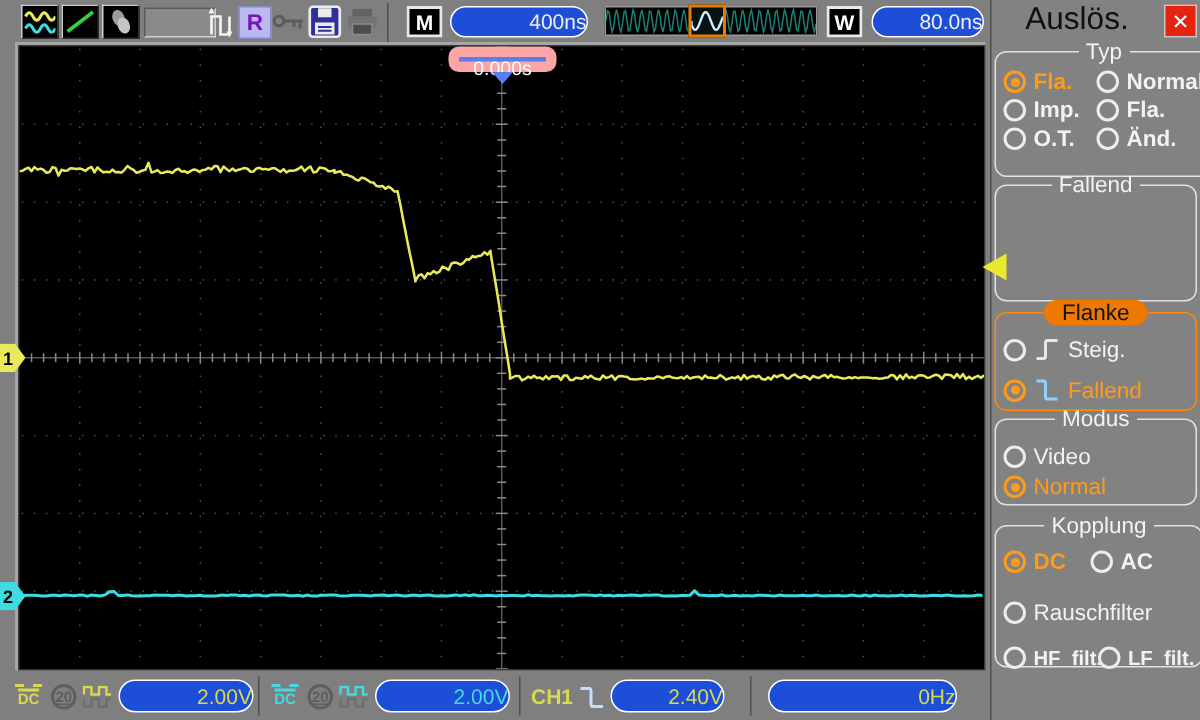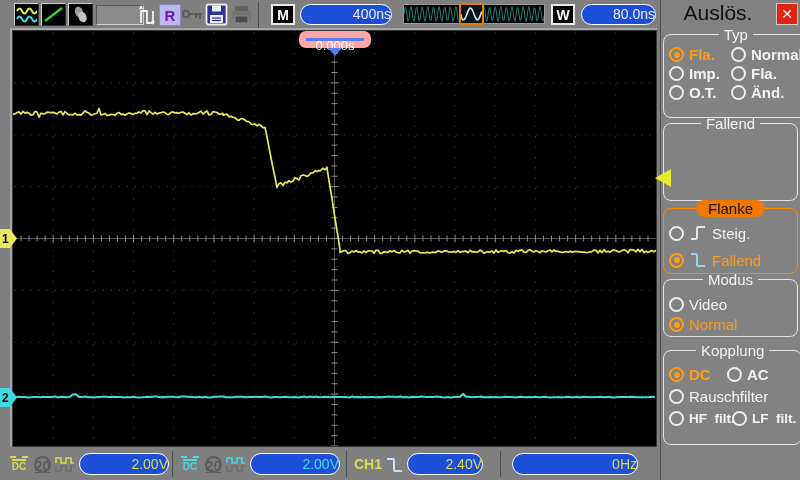--- a/index.html
+++ b/index.html
@@ -64,21 +64,21 @@
   .opt-grid{display:grid;grid-template-columns:62px auto;row-gap:2px;font-weight:bold;}
   .opt-col{display:flex;flex-direction:column;gap:3px;}
   
   .statusbar{position:absolute;left:0;top:448px;width:660px;height:32px;}
   .sb{position:absolute;top:4px;height:24px;display:flex;align-items:center;}
   .sdivider{position:absolute;top:3px;width:1px;height:26px;background:#4e4e4e;}
   .dcicon{display:flex;flex-direction:column;align-items:center;width:22px;}
   .dcicon .dash{width:18px;border-top:2px dashed currentColor;margin-bottom:1px;}
   .dcicon .txt{font-size:10px;font-weight:bold;border-top:2px solid currentColor;line-height:11px;}
   .c20{width:17px;height:17px;border:2px solid #5e5e5e;border-radius:50%;color:#5e5e5e;
-       font-size:14px;font-weight:bold;display:flex;align-items:flex-start;justify-content:center;box-sizing:border-box;text-decoration:underline;}
+       font-size:10px;font-weight:bold;display:flex;align-items:flex-end;justify-content:center;box-sizing:border-box;text-decoration:underline;}
   .spill{height:22px;line-height:20px;border-radius:11px;font-size:14px;}
   .yellow{color:#d9d950;}
   .cyan{color:#45d9e0;}
   .trig-src{font-size:14px;font-weight:bold;}
 </style>
 </head>
 <body>
 
 <div class="app">
 
@@ -1414,24 +1414,24 @@
       <legend>Kopplung</legend>
       <div style="padding-top:7px">
         <div class="opt-grid" style="grid-template-columns:58px auto">
           <div class="option selected">
             <span class="radio"></span><span>DC</span>
           </div>
           <div class="option">
             <span class="radio"></span><span>AC</span>
           </div>
         </div>
-        <div class="option" style="margin-top:5px">
+        <div class="option" style="margin-top:17px">
           <span class="radio"></span><span>Rauschfilter</span>
         </div>
-        <div class="opt-grid" style="grid-template-columns:63px auto;margin-top:6px">
+        <div class="opt-grid" style="grid-template-columns:63px auto;margin-top:14px">
           <div class="option" style="font-size:13.5px">
             <span class="radio"></span><span>HF  filt.</span>
           </div>
           <div class="option" style="font-size:13.5px">
             <span class="radio"></span><span>LF  filt.</span>
           </div>
         </div>
       </div>
     </fieldset>
   </div>

